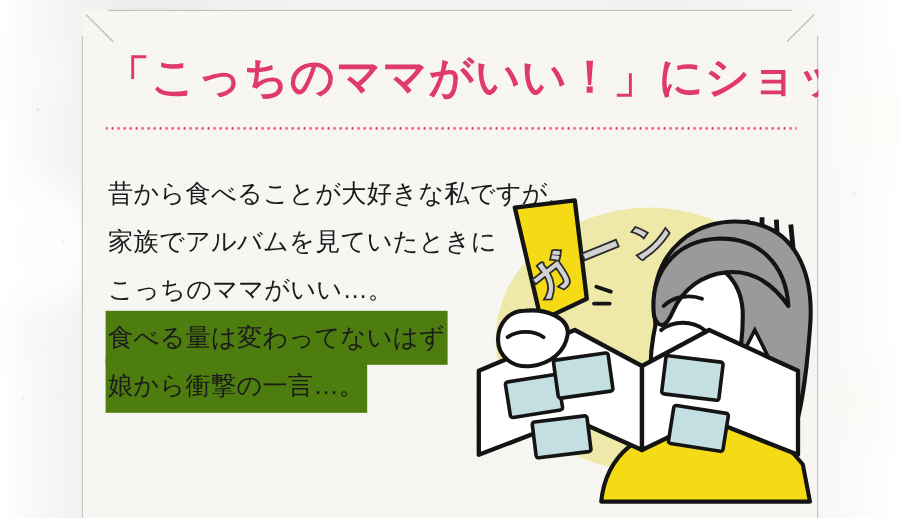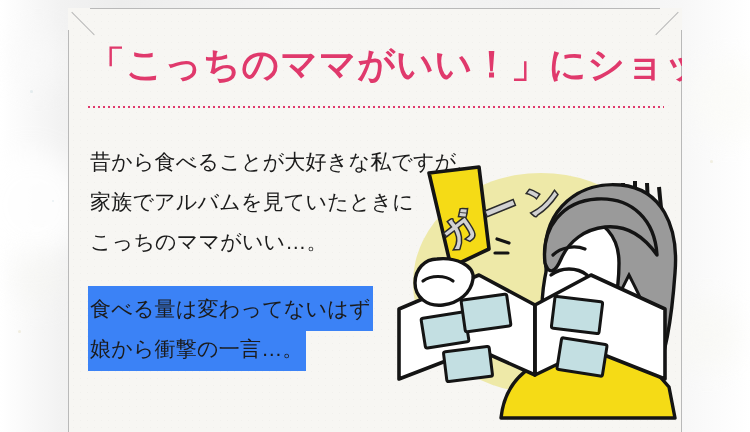--- a/index.html
+++ b/index.html
@@ -118,21 +118,21 @@
     position: absolute;
     left: 20px;
     top: 131px;
     font-size: 21px;
     line-height: 40px;
     color: #1b1b1b;
     letter-spacing: .01em;
   }
   #body-copy .ln { display: block; white-space: nowrap; height: 40px; }
   #body-copy .ln > span { display: inline-block; padding: 3px 2px 2px 2px; }
-  #body-copy .ln.hl > span { background: #3b82f6; margin-top: 27px; }
+  #body-copy .ln.hl > span { background: #4d7c0f; }
 
   
   #illus {
     position: absolute;
     left: 325px;
     top: 155px;
     width: 290px;
     height: 255px;
   }
   #illus svg { display: block; width: 290px; height: 255px; overflow: visible; }

